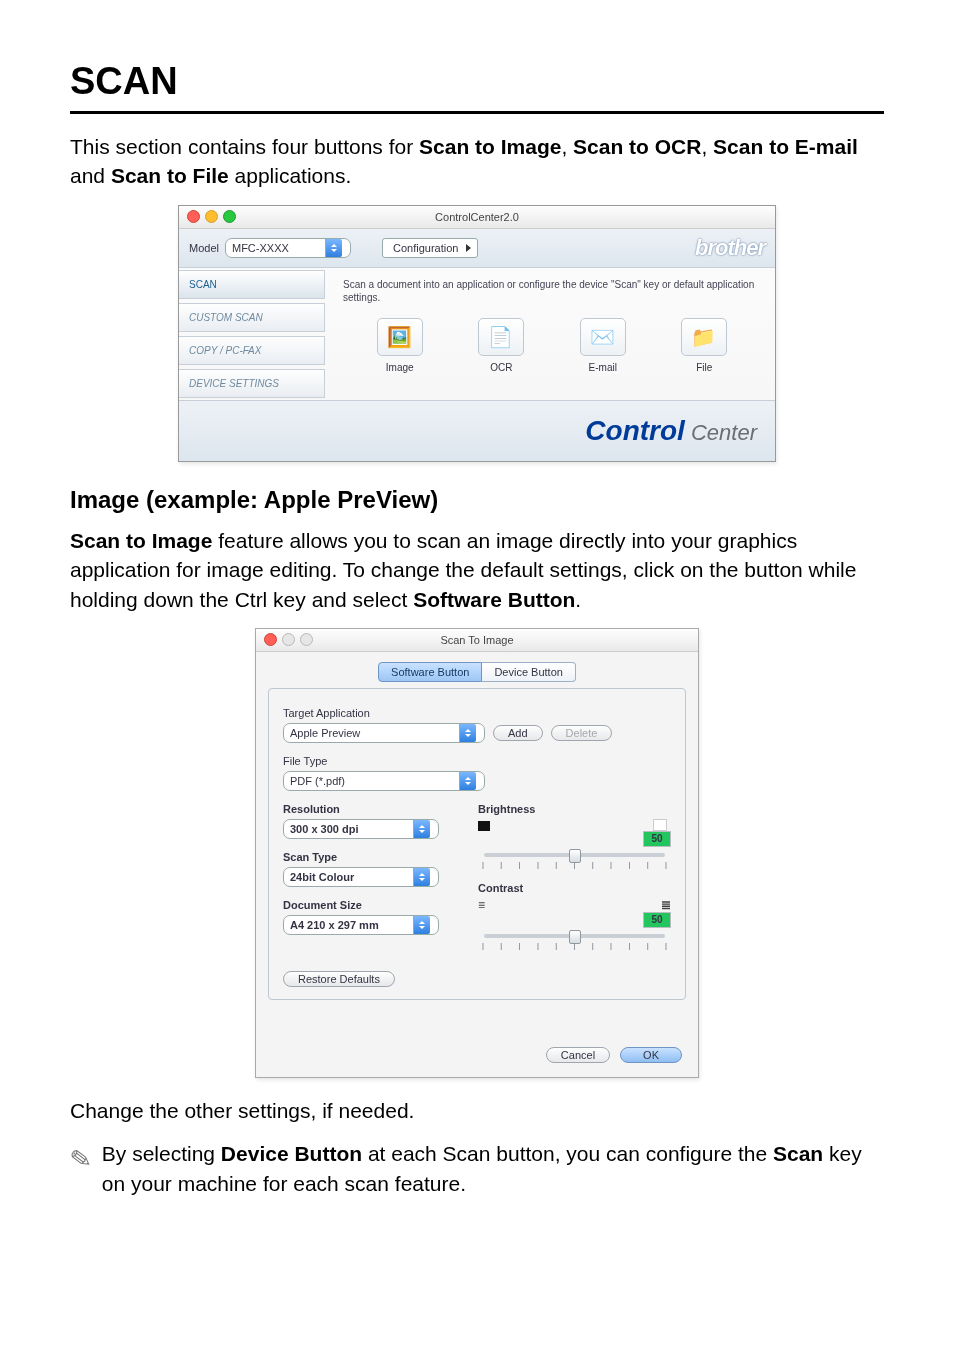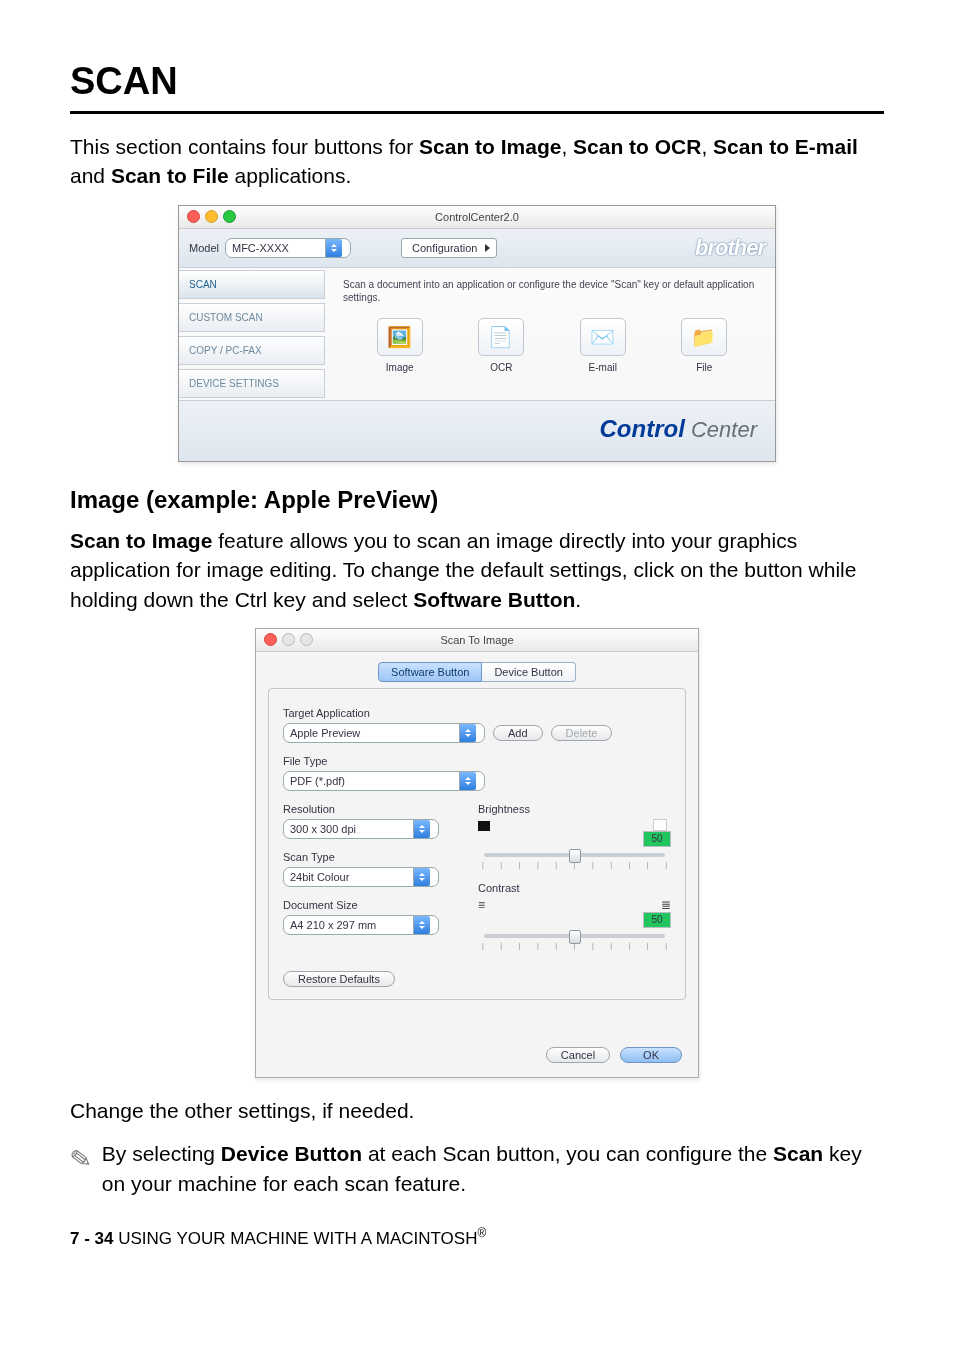--- a/index.html
+++ b/index.html
@@ -83,21 +83,21 @@
     align-items:center; justify-content:center;
     border-top-right-radius:2px;
     border-bottom-right-radius:2px;
   }
   .aqua-select .cap .arw {
     width:0;height:0;border-left:3px solid transparent;border-right:3px solid transparent;
     border-bottom:3px solid #fff; margin:1px 0;
   }
   .aqua-select .cap .arw.dn { border-bottom:none;border-top:3px solid #fff;}
   .cc-config-btn {
-    margin-left:50px;
+    margin-left:31px;
     display:inline-flex; align-items:center;
     border:1px solid #9aa; border-radius:3px;
     height:18px; background:#fff;
     font-size:11px;
     padding:0 6px 0 10px;
   }
   .cc-config-btn .tri {
     margin-left:8px;width:0;height:0;
     border-top:4px solid transparent;border-bottom:4px solid transparent;
     border-left:5px solid #333;
@@ -118,21 +118,21 @@
   .cc-side-item {
     border:1px solid #c7cfd8;
     border-left:none;
     margin:2px 4px 2px 0;
     padding:8px 10px;
     font-size:10px;
     background:linear-gradient(#fefefe,#e9edf2);
     color:#1b5f90;
   }
   .cc-side-item.sel { background:linear-gradient(#fff,#dbe4ec); }
-  .cc-side-item.dim { color:#6e8aa0; }
+  .cc-side-item.dim { color:#6e8aa0;font-style:italic; }
   .cc-spacer { flex:1; border-right:1px solid #c7cfd8;}
   .cc-main { flex:1; padding:10px 14px 12px 14px; position:relative;}
   .cc-desc { font-size:10px; color:#445; line-height:1.3; margin-bottom:14px;}
   .cc-icons { display:flex; justify-content:space-around; padding:0 6px 6px 6px;}
   .cc-icon-col { display:flex; flex-direction:column; align-items:center; width:80px;}
   .cc-icon {
     width:44px; height:36px;
     border:1px solid #bfc8d0; border-radius:5px;
     background:linear-gradient(#fff,#edf1f5);
     display:flex; align-items:center; justify-content:center;
@@ -140,21 +140,21 @@
     font-size:20px;
   }
   .cc-icon-label { font-size:10px; color:#334;}
   .cc-window .cc-footer {
     height:46px; border-top:1px solid #c7cfd8;
     background:linear-gradient(#edf1f6,#dde6ee);
     text-align:right;
     padding:14px 18px 0 0;
     font-family: Arial, sans-serif;
   }
-  .cc-footer .control { color:#003b9a; font-weight:bold; font-style:italic; font-size:24px;}
+  .cc-footer .control { color:#003b9a; font-weight:bold; font-style:italic; font-size:28px;}
   .cc-footer .center { color:#6a6f76; font-style:italic; font-size:22px; }
 
   
   h2.subhead { font-size:24px; font-weight:bold; margin:24px 0 12px 0;}
   p.body { font-size:21px; line-height:1.4; margin:0 0 14px 0;}
 
   
   .sti-window {
     width:442px; margin:0 auto 18px auto;
     border:1px solid #aaa;
@@ -197,21 +197,21 @@
   .row { display:flex; align-items:center; gap:8px; margin-bottom:12px;}
   .row .aqua-select { flex:0 0 auto; }
   .pill-btn {
     border:1px solid #a0a6ad; border-radius:10px;
     padding:1px 14px; font-size:11px;
     background:linear-gradient(#fefefe,#e6e8ea);
     text-align:center;
   }
   .pill-btn.disabled { color:#a4a8ad; }
   .pill-btn.primary { background:linear-gradient(#c9e2ff,#8fbef2); border-color:#6e95c3;}
-  .two-col { display:flex; gap:2px; }
+  .two-col { display:flex; gap:2px;font-weight:bold; }
   .two-col .col { flex:1; }
   .slider-row { margin-bottom:14px;}
   .slider-bar {
     position:relative; height:4px; background:#c9cfd5; border-radius:2px;
     margin:6px 6px 2px 6px;
   }
   .slider-ticks {
     display:flex; justify-content:space-between;
     font-size:7px; color:#8a9098; padding:2px 4px 0 4px;
   }
@@ -473,17 +473,14 @@
 
   <p class="body">Change the other settings, if needed.</p>
 
   <div class="note-row">
     <span class="note-icon">✎</span>
     <div>
       <span>By selecting </span><span class="bold">Device Button</span><span> at each Scan button, you can configure the </span><span class="bold">Scan</span><span> key on your machine for each scan feature.</span>
     </div>
   </div>
 
-  <div class="page-footer">
-    <span class="bold">7 - 34</span><span>   </span><span>USING YOUR MACHINE WITH A MACINTOSH</span><span class="sup">®</span>
-  </div>
 
 </div>
 
 </body></html>

